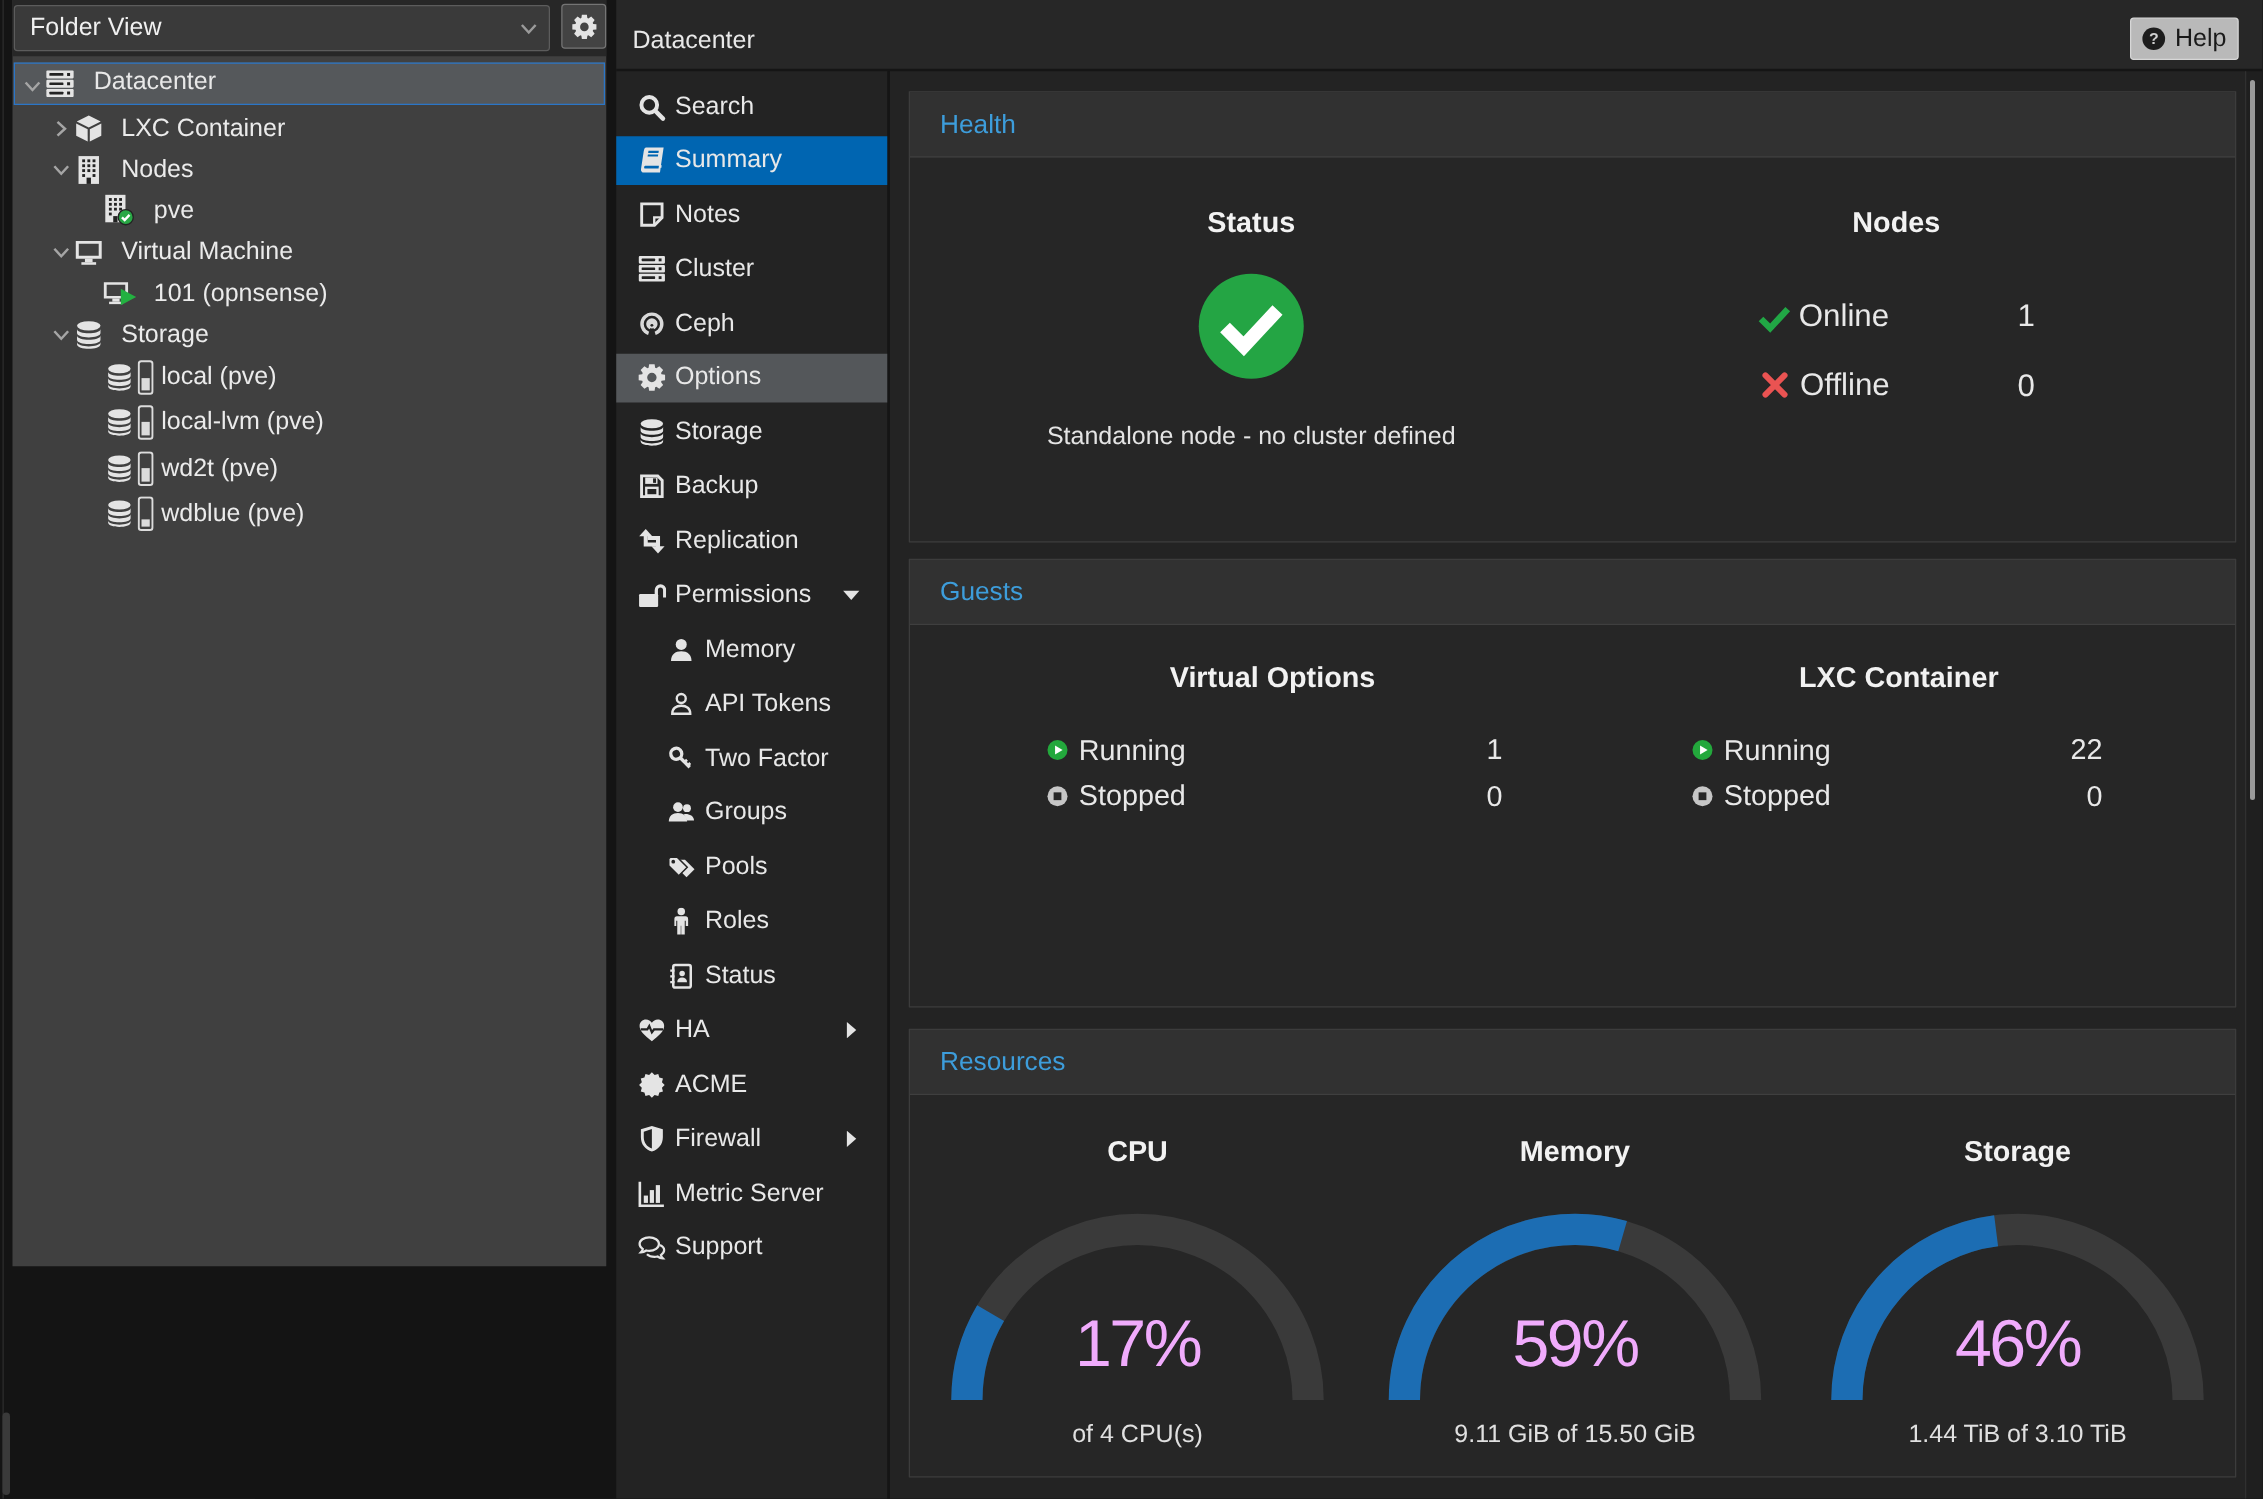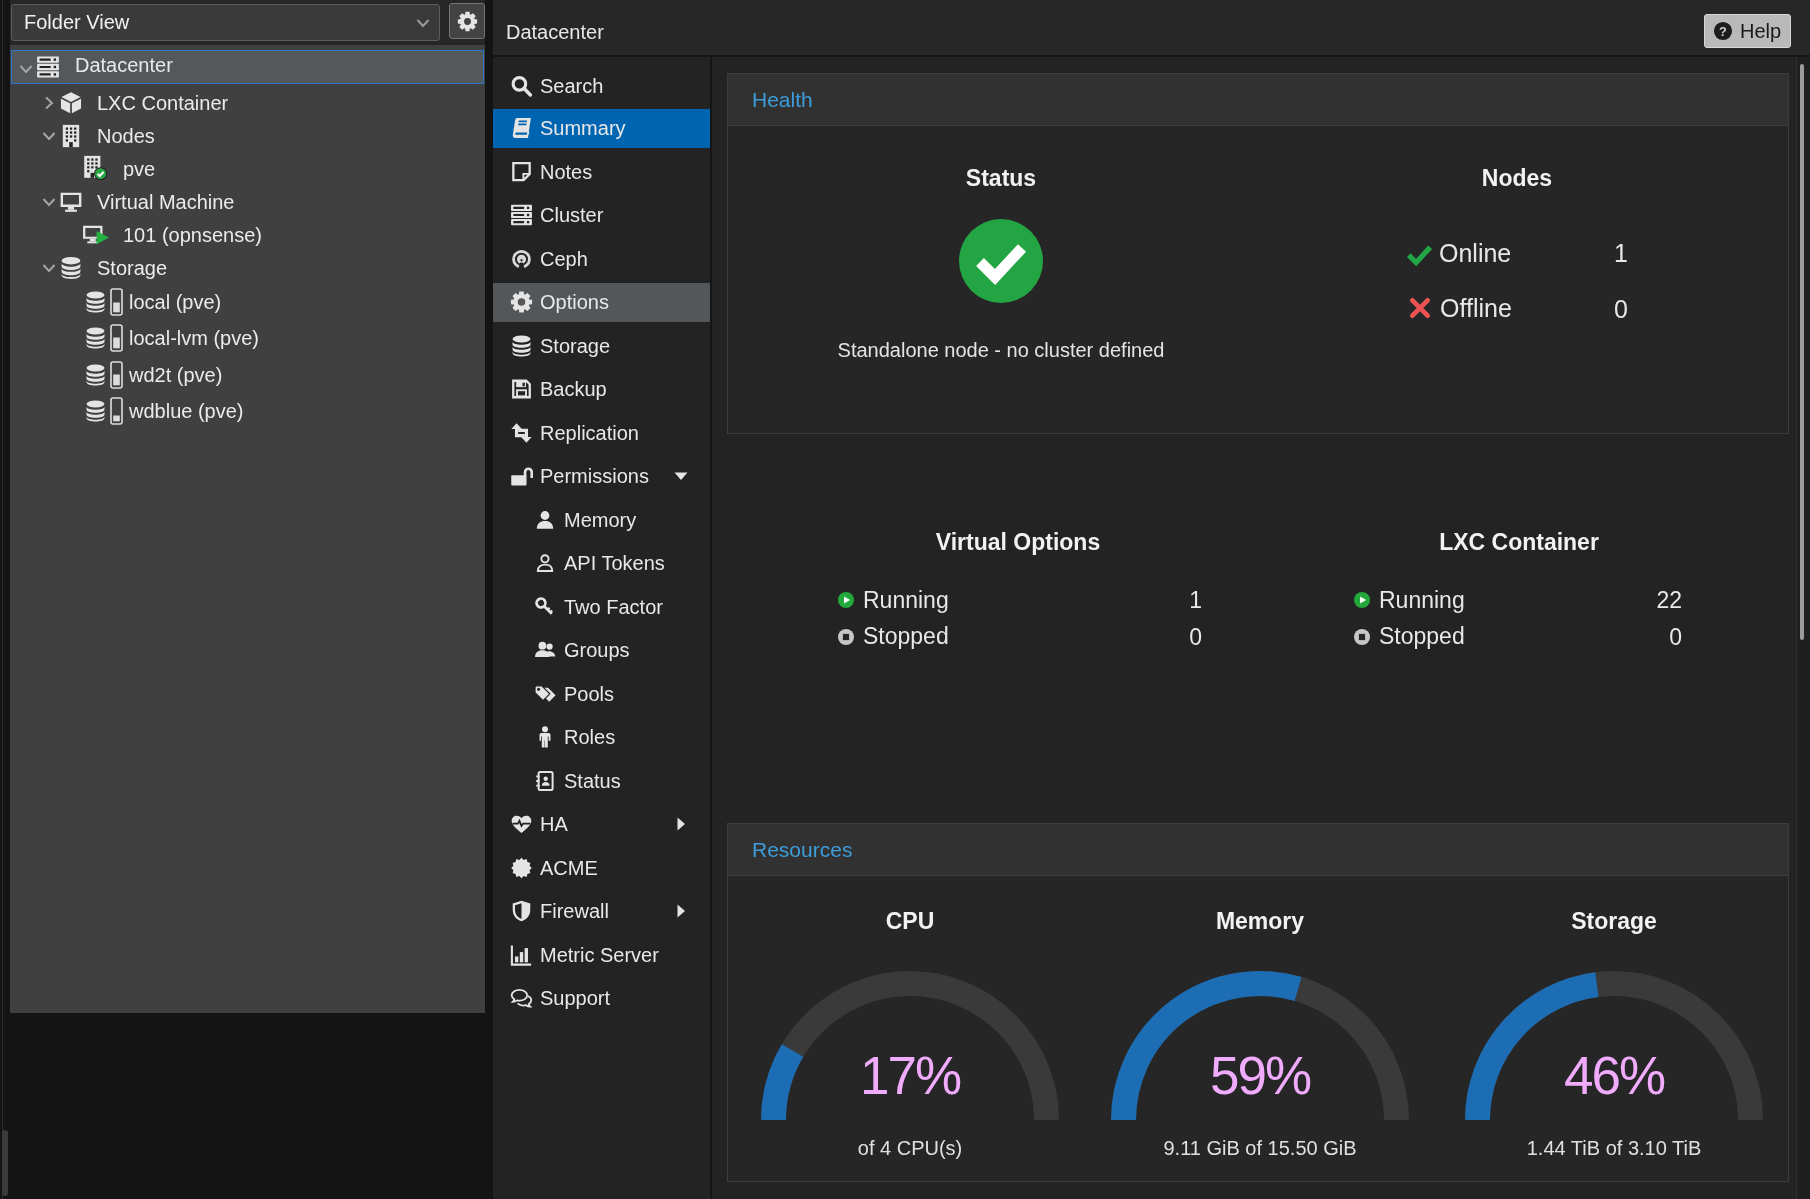--- a/index.html
+++ b/index.html
@@ -530,20 +530,25 @@
     </div>
 <div class="sval" style="left:816px;top:196px;width:100px;font-size:25px">1</div>
 <div class="srow" style="left:696px;top:238px;height:26px">
       <svg width="24" height="24" viewBox="0 0 22 22">
         <use href="#i-times"></use>
       </svg>
       <span style="font-size:25px;margin-left:8px">Offline</span>
     </div>
 <div class="sval" style="left:816px;top:251.5px;width:100px;font-size:25px">0</div>
 
+<div class="panel" style="top:390px;height:359px">
+  <div class="phead">
+        <span class="t">Guests</span>
+      </div>
+</div>
 <div class="colh" style="left:306px;top:484.5px">Virtual Options</div>
 <div class="colh" style="left:807px;top:484.5px">LXC Container</div>
 <div class="srow" style="left:125px;top:534px;height:18px">
       <svg width="18" height="18" viewBox="0 0 22 22">
         <use href="#i-play"></use>
       </svg>
       <span style="font-size:23px;margin-left:8px">Running</span>
     </div>
 <div class="sval" style="left:390px;top:543px;width:100px;font-size:23px">1</div>
 <div class="srow" style="left:125px;top:570.5px;height:18px">

